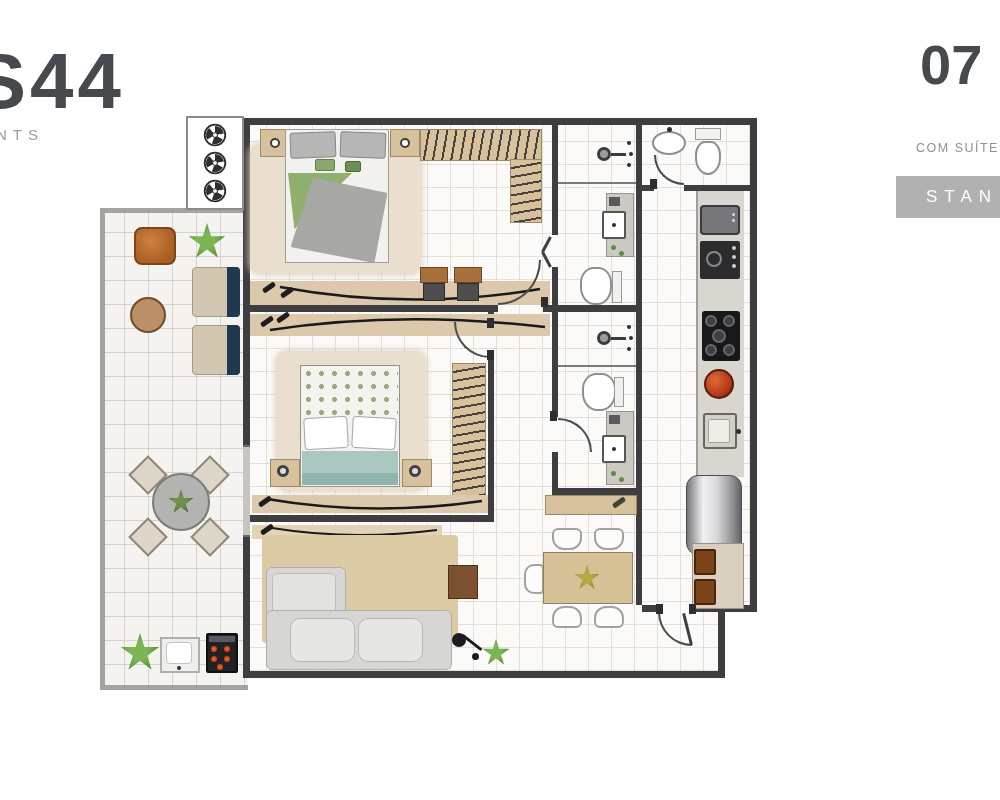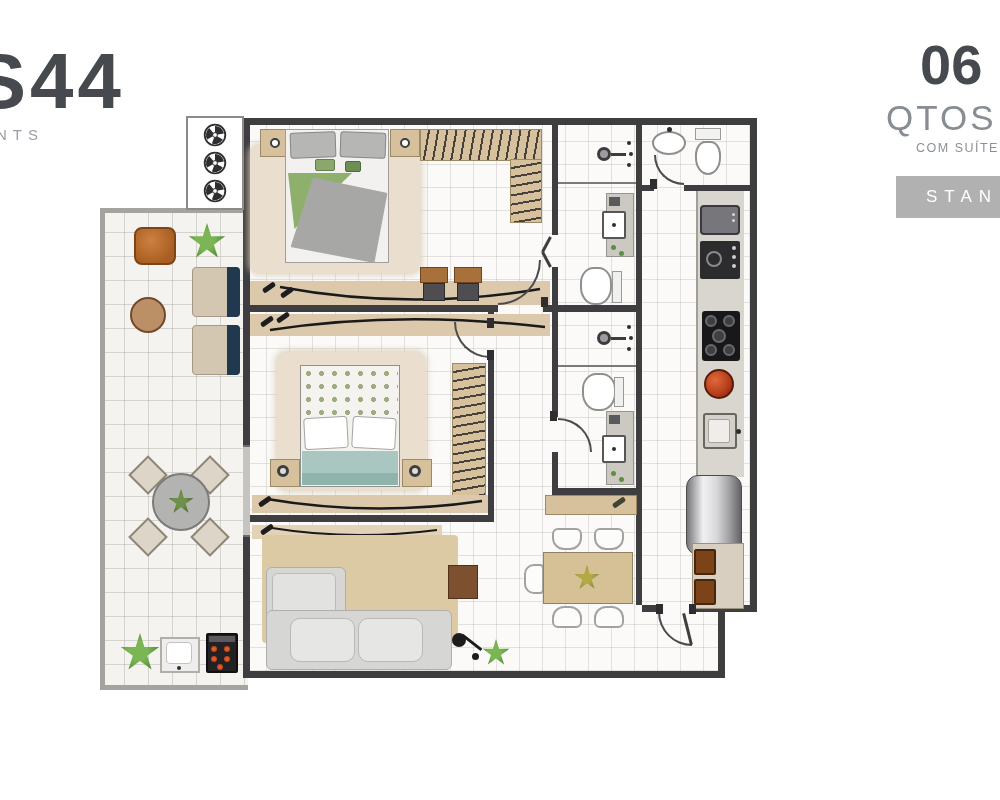--- a/index.html
+++ b/index.html
@@ -49,22 +49,21 @@
   .fan{width:24px;height:24px;}
   .band{background:#dcc9ab;}
 </style>
 </head>
 <body>
 
 <div class="stage">
 
   <div class="logo-num">S44</div>
   <div class="logo-sub">NTS</div>
-  <div class="unit-count">06</div>
-  <div class="unit-label">QTOS</div>
+  <div class="unit-count">07</div>
   <div class="unit-sub">COM SUÍTE</div>
   <div class="unit-badge">STAN</div>
 
   <div class="plan">
 
     <i class="tile" style="left:143px;top:3px;width:514px;height:560px"></i>
     <i class="tileb" style="left:0px;top:93px;width:148px;height:482px"></i>
     <i style="left:625px;top:497px;width:35px;height:70px;background:#fff"></i>
 
     <i class="wl" style="left:0px;top:93px;width:148px;height:5px"></i>

